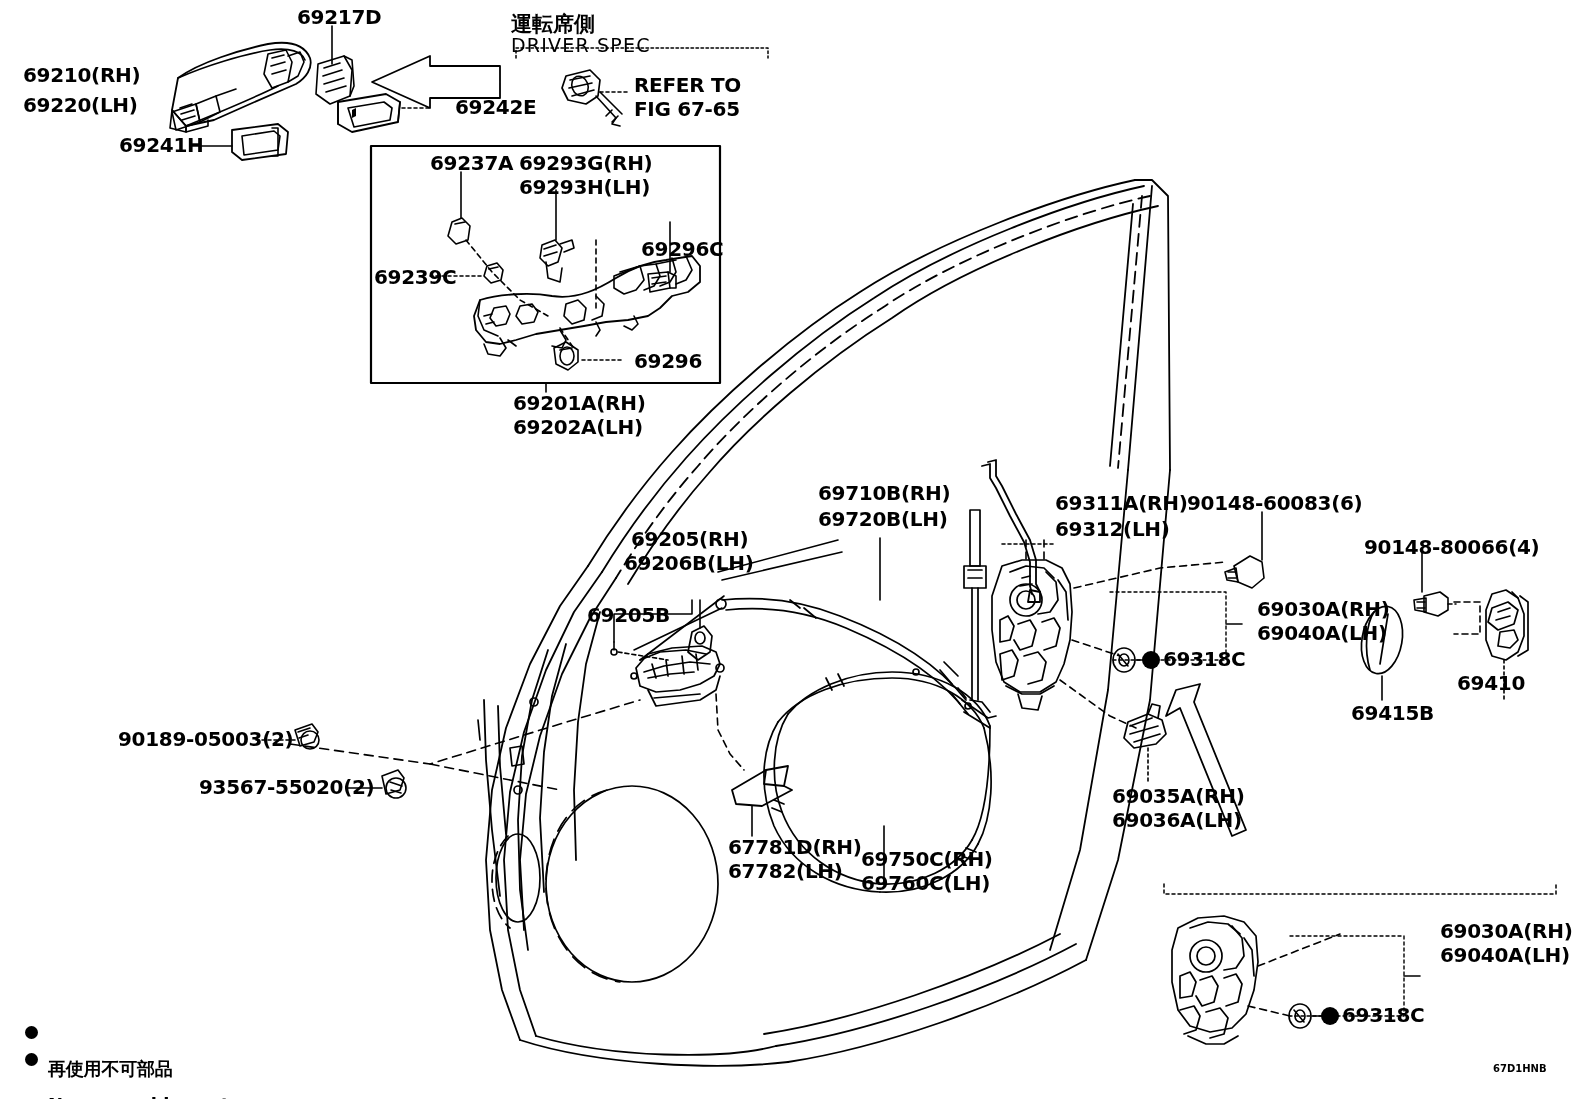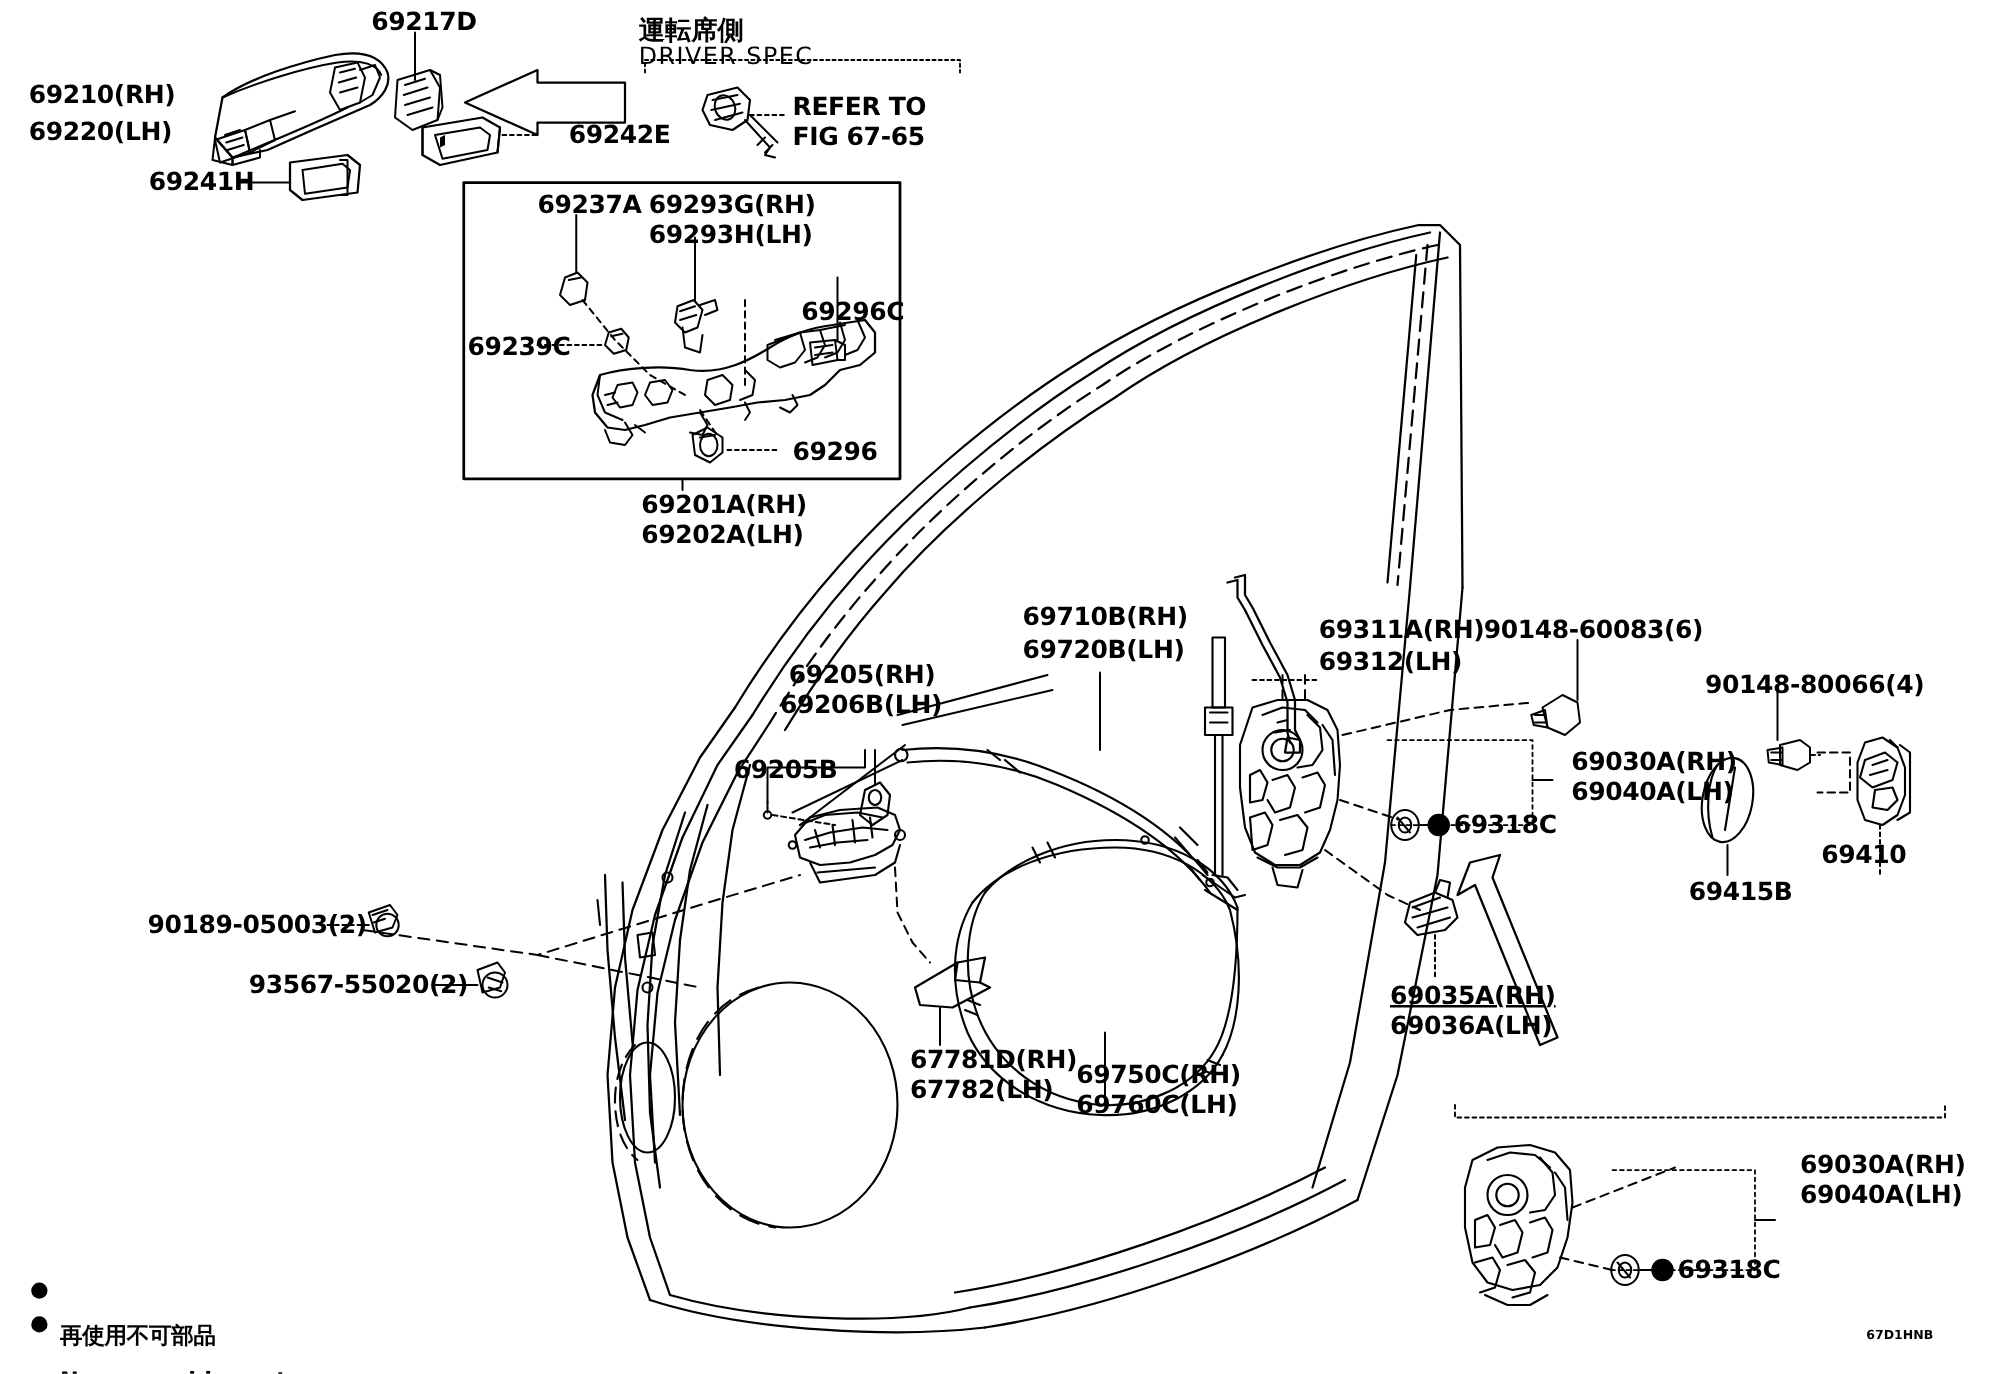--- a/index.html
+++ b/index.html
@@ -484,21 +484,21 @@
 
   <div class="lbl" style="left:1257px;top:598px;">69030A(RH)</div>
   <div class="lbl" style="left:1257px;top:622px;">69040A(LH)</div>
 
   <div class="lbl" style="left:1163px;top:648px;">69318C</div>
 
   <div class="lbl" style="left:1351px;top:702px;">69415B</div>
 
   <div class="lbl" style="left:1457px;top:672px;">69410</div>
 
-  <div class="lbl" style="left:1112px;top:785px;text-decoration:underline;">69035A(RH)</div>
+  <div class="lbl" style="left:1112px;top:785px;">69035A(RH)</div>
   <div class="lbl" style="left:1112px;top:809px;">69036A(LH)</div>
 
   <div class="lbl" style="left:118px;top:728px;">90189-05003(2)</div>
   <div class="lbl" style="left:199px;top:776px;">93567-55020(2)</div>
 
   <div class="lbl" style="left:728px;top:836px;">67781D(RH)</div>
   <div class="lbl" style="left:728px;top:860px;">67782(LH)</div>
 
   <div class="lbl" style="left:861px;top:848px;">69750C(RH)</div>
   <div class="lbl" style="left:861px;top:872px;">69760C(LH)</div>

